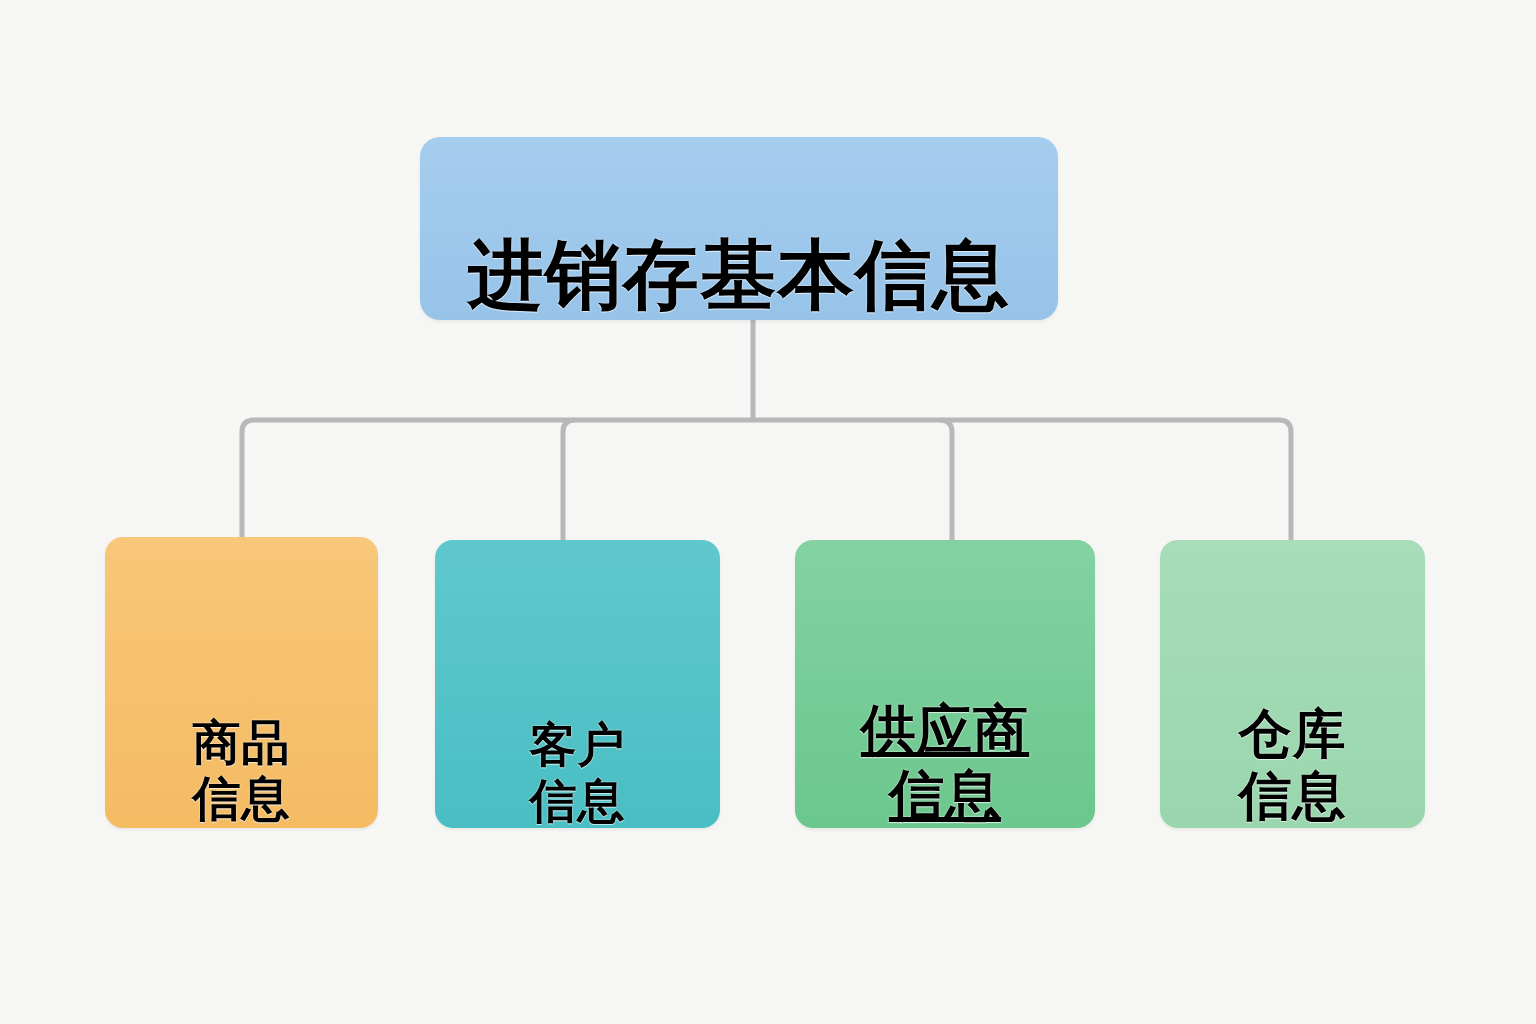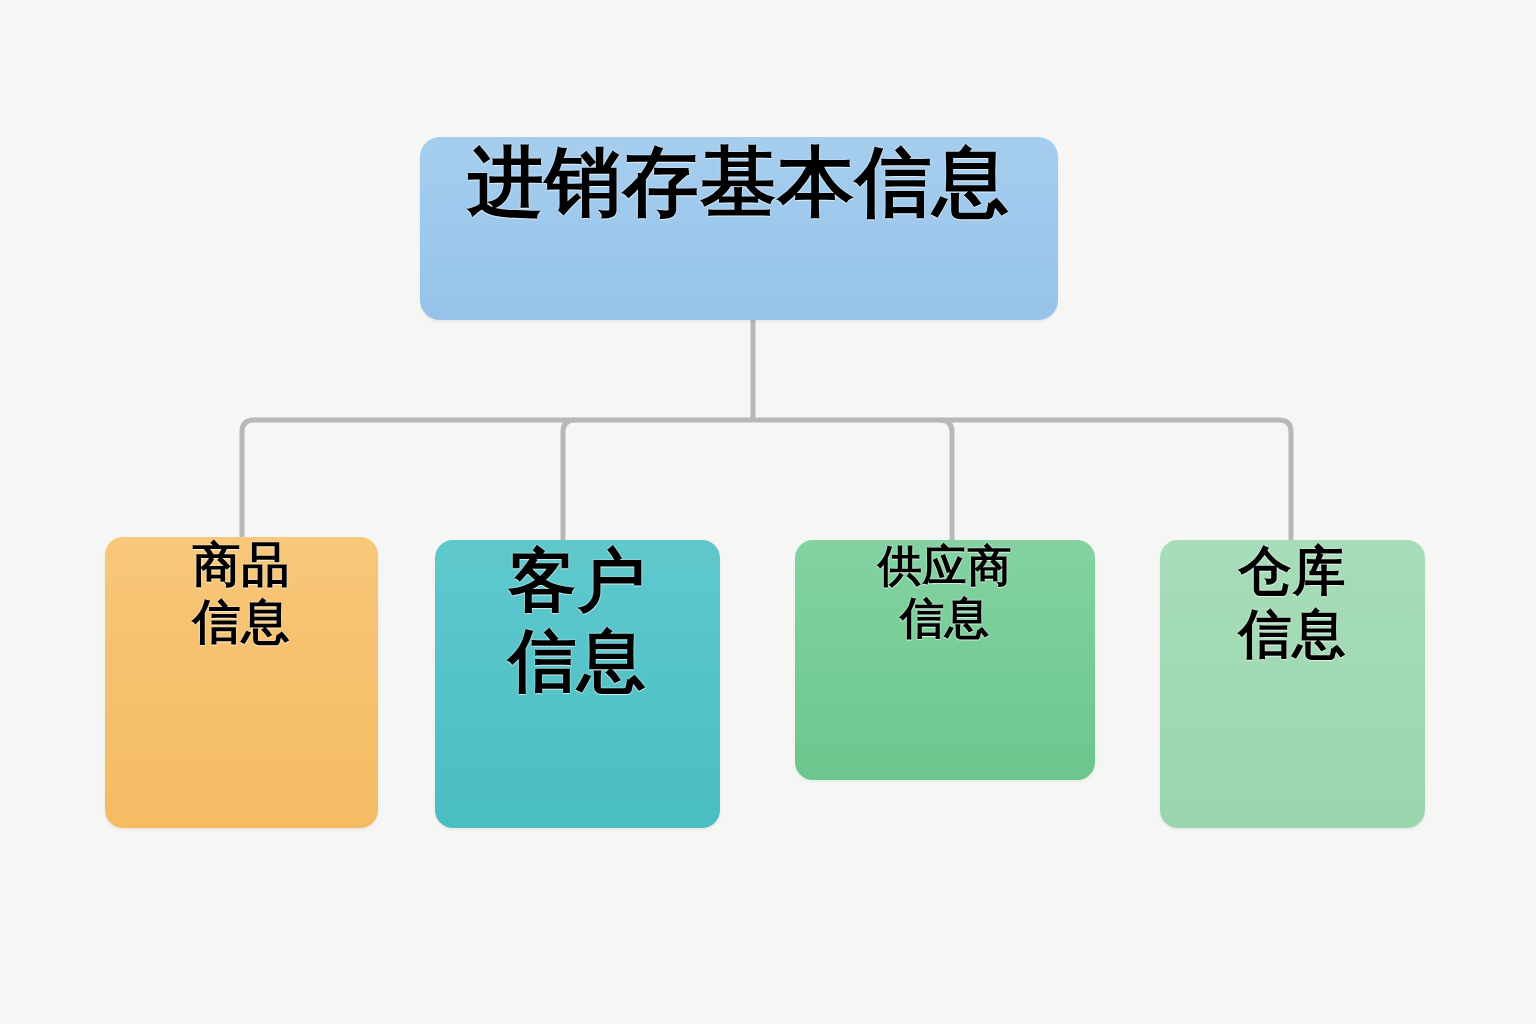--- a/index.html
+++ b/index.html
@@ -26,21 +26,21 @@
     top: 0;
     width: 1536px;
     height: 1024px;
     pointer-events: none;
   }
 
   .node {
     position: absolute;
     box-sizing: border-box;
     display: flex;
-    align-items: flex-start;
+    align-items: flex-end;
     justify-content: center;
     text-align: center;
     border-radius: 18px;
     color: #000000;
     font-weight: 700;
     line-height: 1.18;
     letter-spacing: 0.02em;
     text-shadow:
       0 0 2px rgba(255,255,255,0.85),
       0 1px 0 rgba(255,255,255,0.55);
@@ -68,33 +68,34 @@
     font-size: 48px;
     background: linear-gradient(180deg, #f8c779 0%, #f6c06c 55%, #f4bb63 100%);
     box-shadow: 0 2px 3px rgba(0,0,0,0.06);
   }
 
   #node-customer {
     left: 435px;
     top: 540px;
     width: 285px;
     height: 288px;
-    font-size: 68px;
+    font-size: 47px;
     background: linear-gradient(180deg, #5fc8cd 0%, #53c3c8 55%, #49bec3 100%);
     box-shadow: 0 2px 3px rgba(0,0,0,0.06);
   }
 
   #node-supplier {
     left: 795px;
     top: 540px;
     width: 300px;
-    height: 240px;
-    font-size: 44px;
+    height: 288px;
+    font-size: 55px;
     background: linear-gradient(180deg, #84d2a2 0%, #75cc96 55%, #6bc78d 100%);
     box-shadow: 0 2px 3px rgba(0,0,0,0.06);
+    text-decoration: underline;
   }
 
   #node-warehouse {
     left: 1160px;
     top: 540px;
     width: 265px;
     height: 288px;
     font-size: 53px;
     background: linear-gradient(180deg, #a7ddb9 0%, #9fd9b2 55%, #99d6ad 100%);
     box-shadow: 0 2px 3px rgba(0,0,0,0.06);

